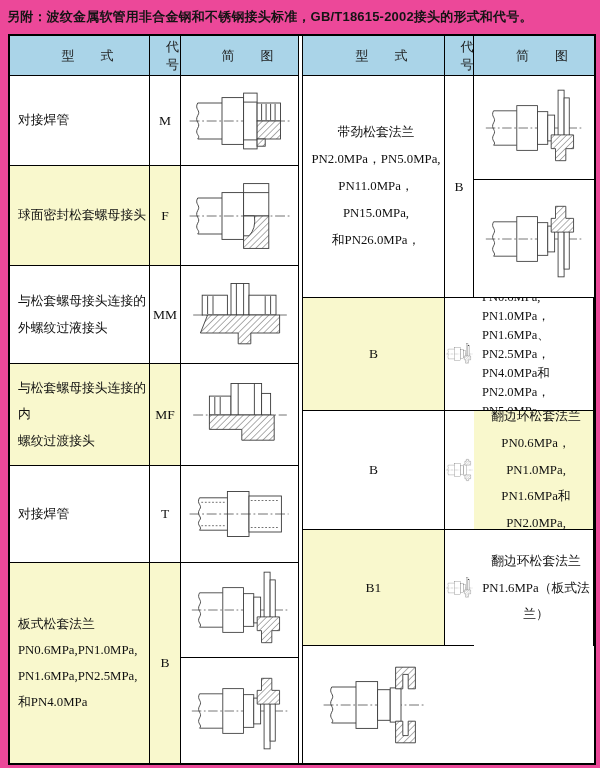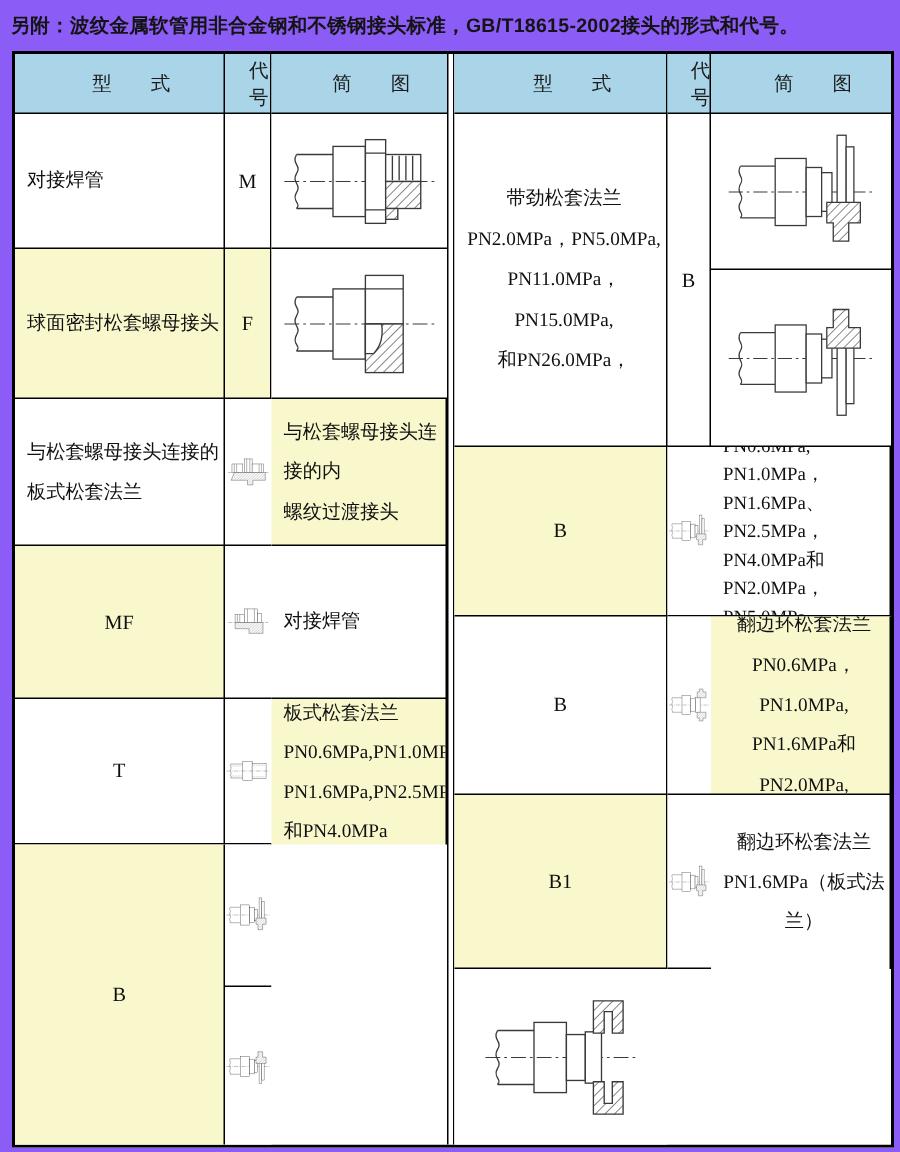--- a/index.html
+++ b/index.html
@@ -1,18 +1,18 @@
 <!DOCTYPE html>
 <html><head>
 <meta charset="utf-8">
 <style>
   html,body{margin:0;padding:0;}
   body{background:#ffffff;width:600px;height:768px;overflow:hidden;
        font-family:"Liberation Serif","DejaVu Serif",serif;}
-  .page{position:relative;width:600px;height:768px;background:#8b5cf6;}
+  .page{position:relative;width:600px;height:768px;background:#ec4899;}
   .title{position:absolute;left:7px;top:8px;width:586px;
          font-family:"Liberation Sans","DejaVu Sans",sans-serif;
          font-weight:bold;font-size:13px;color:#141414;letter-spacing:.2px;}
   .tbl{position:absolute;left:8px;top:34px;border:2px solid #000;
        display:flex;background:#fff;}
   .half{display:grid;background:#fff;}
   .half.left {width:288px;grid-template-columns:140px 31px 1fr;
               grid-template-rows:40px 90px 100px 98px 102px 97px 200px;}
   .half.right{width:291px;grid-template-columns:142px 29px 1fr;
               grid-template-rows:40px 222px 113px 119px 116px 117px;}
@@ -173,21 +173,22 @@
 
       <div class="c type yl">球面密封松套螺母接头</div>
       <div class="c code yl">F</div>
       <div class="c diag last">
         <svg class="dsvg" viewBox="0 0 120 100">
             <use href="#d-nut"></use>
           </svg>
       </div>
 
       <div class="c type">与松套螺母接头连接的
-板式松套法兰</div>
+外螺纹过液接头</div>
+      <div class="c code">MM</div>
       <div class="c diag last">
         <svg class="dsvg" viewBox="0 0 120 100">
             <use href="#d-mm"></use>
           </svg>
       </div>
 
       <div class="c type yl">与松套螺母接头连接的内
 螺纹过渡接头</div>
       <div class="c code yl">MF</div>
       <div class="c diag last">

